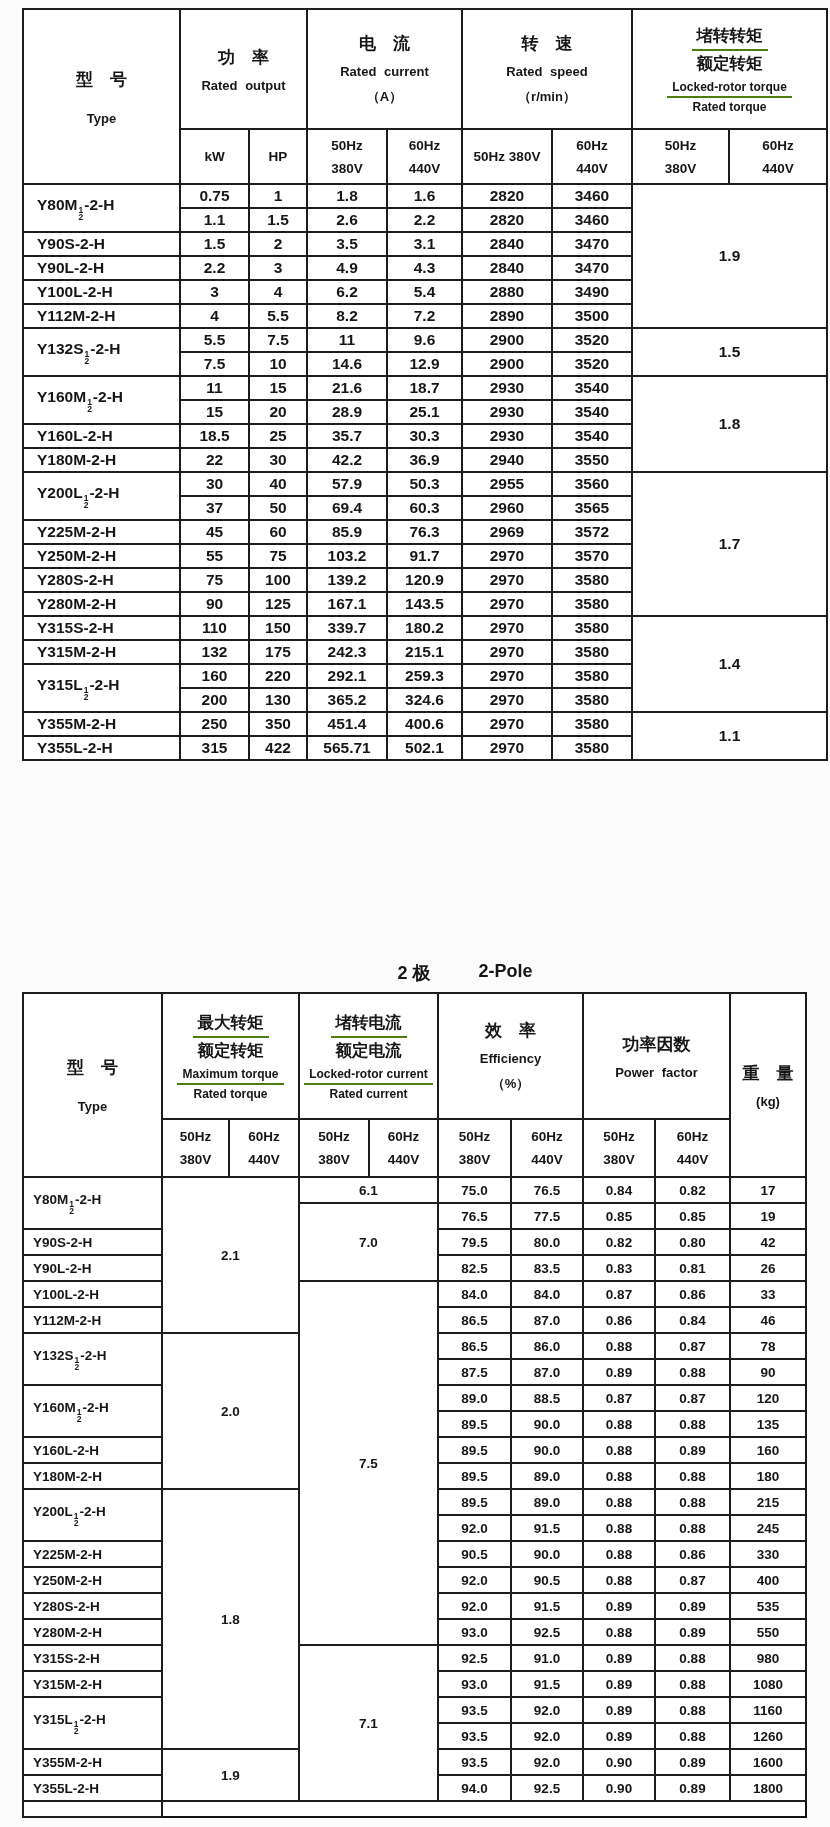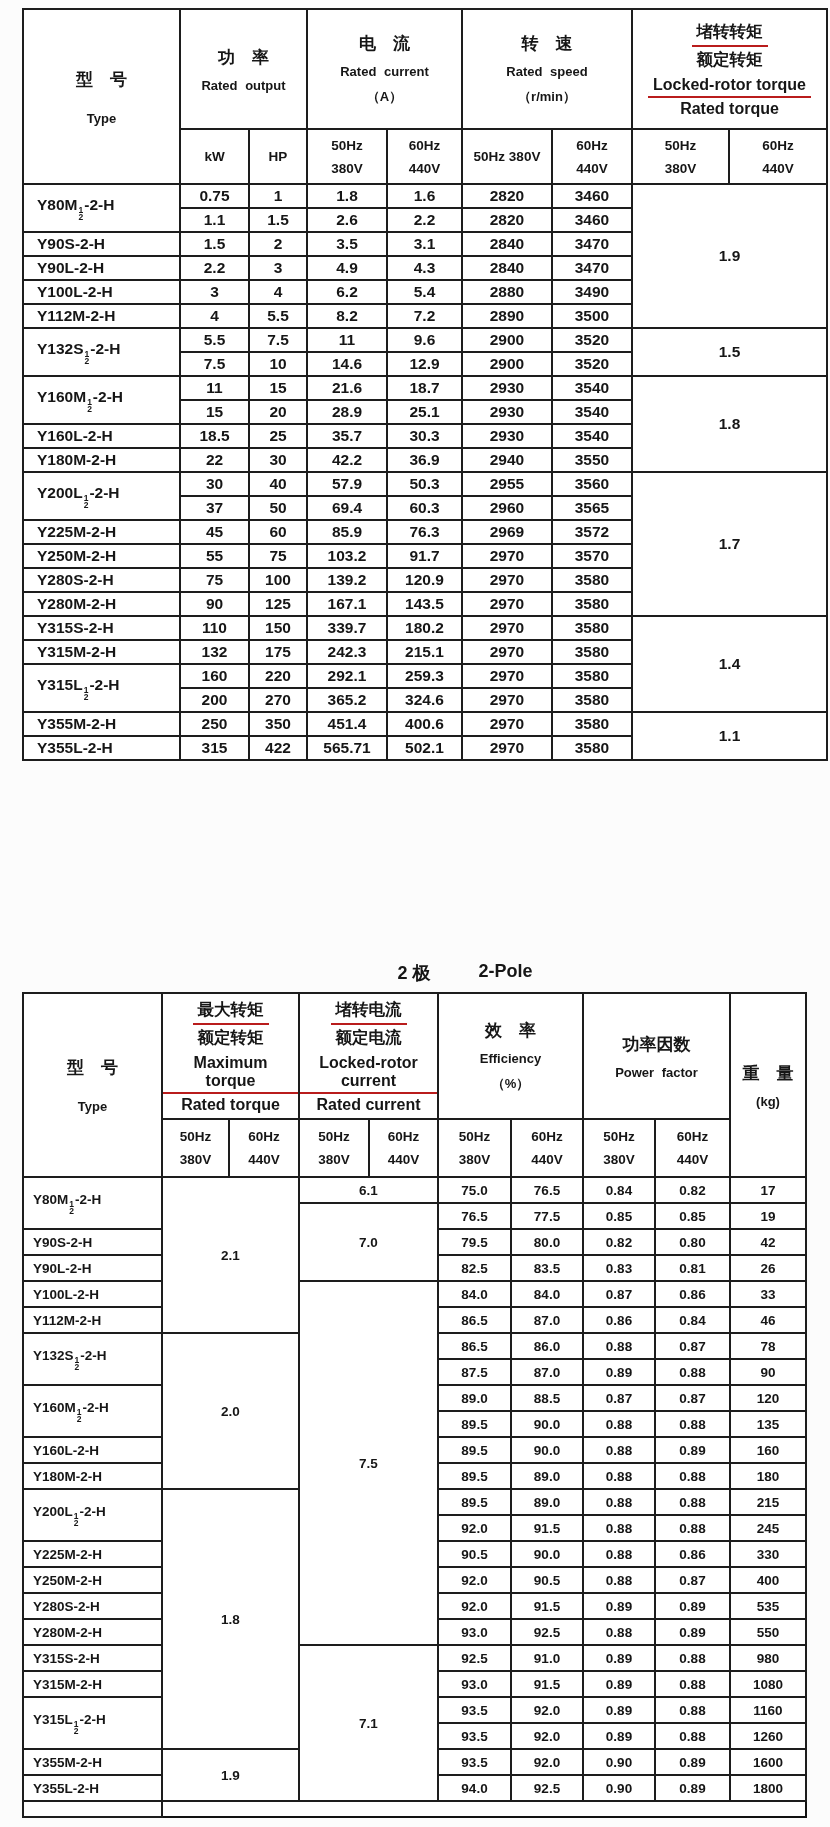--- a/index.html
+++ b/index.html
@@ -29,24 +29,24 @@
 
   .hcell{display:flex;flex-direction:column;align-items:center;justify-content:center;height:100%;gap:9px;}
   .hcell.tight{gap:5px;}
   .hcell.wide{gap:20px;}
   .cn{font-size:17px;font-weight:700;}
   .en{font-size:13px;font-weight:700;word-spacing:4px;}
   .tier2 th{font-size:13.5px;font-weight:700;}
   .tier2 th div{line-height:23px;}
 
   .frac{display:flex;flex-direction:column;align-items:center;}
-  .frac .num{border-bottom:2px solid #b91c1c;padding:0 5px 2px 5px;}
+  .frac .num{border-bottom:2px solid #4d7c0f;padding:0 5px 2px 5px;}
   .frac .den{padding-top:2px;}
   .frac.cnf{font-size:16.5px;font-weight:700;}
-  .frac.enf{font-size:16px;font-weight:700;}
+  .frac.enf{font-size:12px;font-weight:700;}
 
   .t1 tbody td{font-size:15.5px;}
   .t2 tbody td{font-size:13.5px;}
   td.model{text-align:left;padding-left:13px;font-size:14px;white-space:nowrap;}
   .t2 td.model{padding-left:9px;font-size:13.5px;}
   td.merged{font-size:15px;}
 
   .stack{display:inline-flex;flex-direction:column;align-items:center;font-size:8.5px;line-height:7px;font-weight:700;vertical-align:-3px;margin:0 1px;}
 
   .caption{position:absolute;top:961px;left:0;width:830px;display:flex;justify-content:center;gap:48px;font-size:18px;font-weight:700;transform:translateX(50px);}
@@ -336,21 +336,21 @@
             </span>-2-H</td>
           <td>160</td>
           <td>220</td>
           <td>292.1</td>
           <td>259.3</td>
           <td>2970</td>
           <td>3580</td>
         </tr>
         <tr>
           <td>200</td>
-          <td>270</td>
+          <td>130</td>
           <td>365.2</td>
           <td>324.6</td>
           <td>2970</td>
           <td>3580</td>
         </tr>
         <tr>
           <td class="model">Y355M-2-H</td>
           <td>250</td>
           <td>350</td>
           <td>451.4</td>

